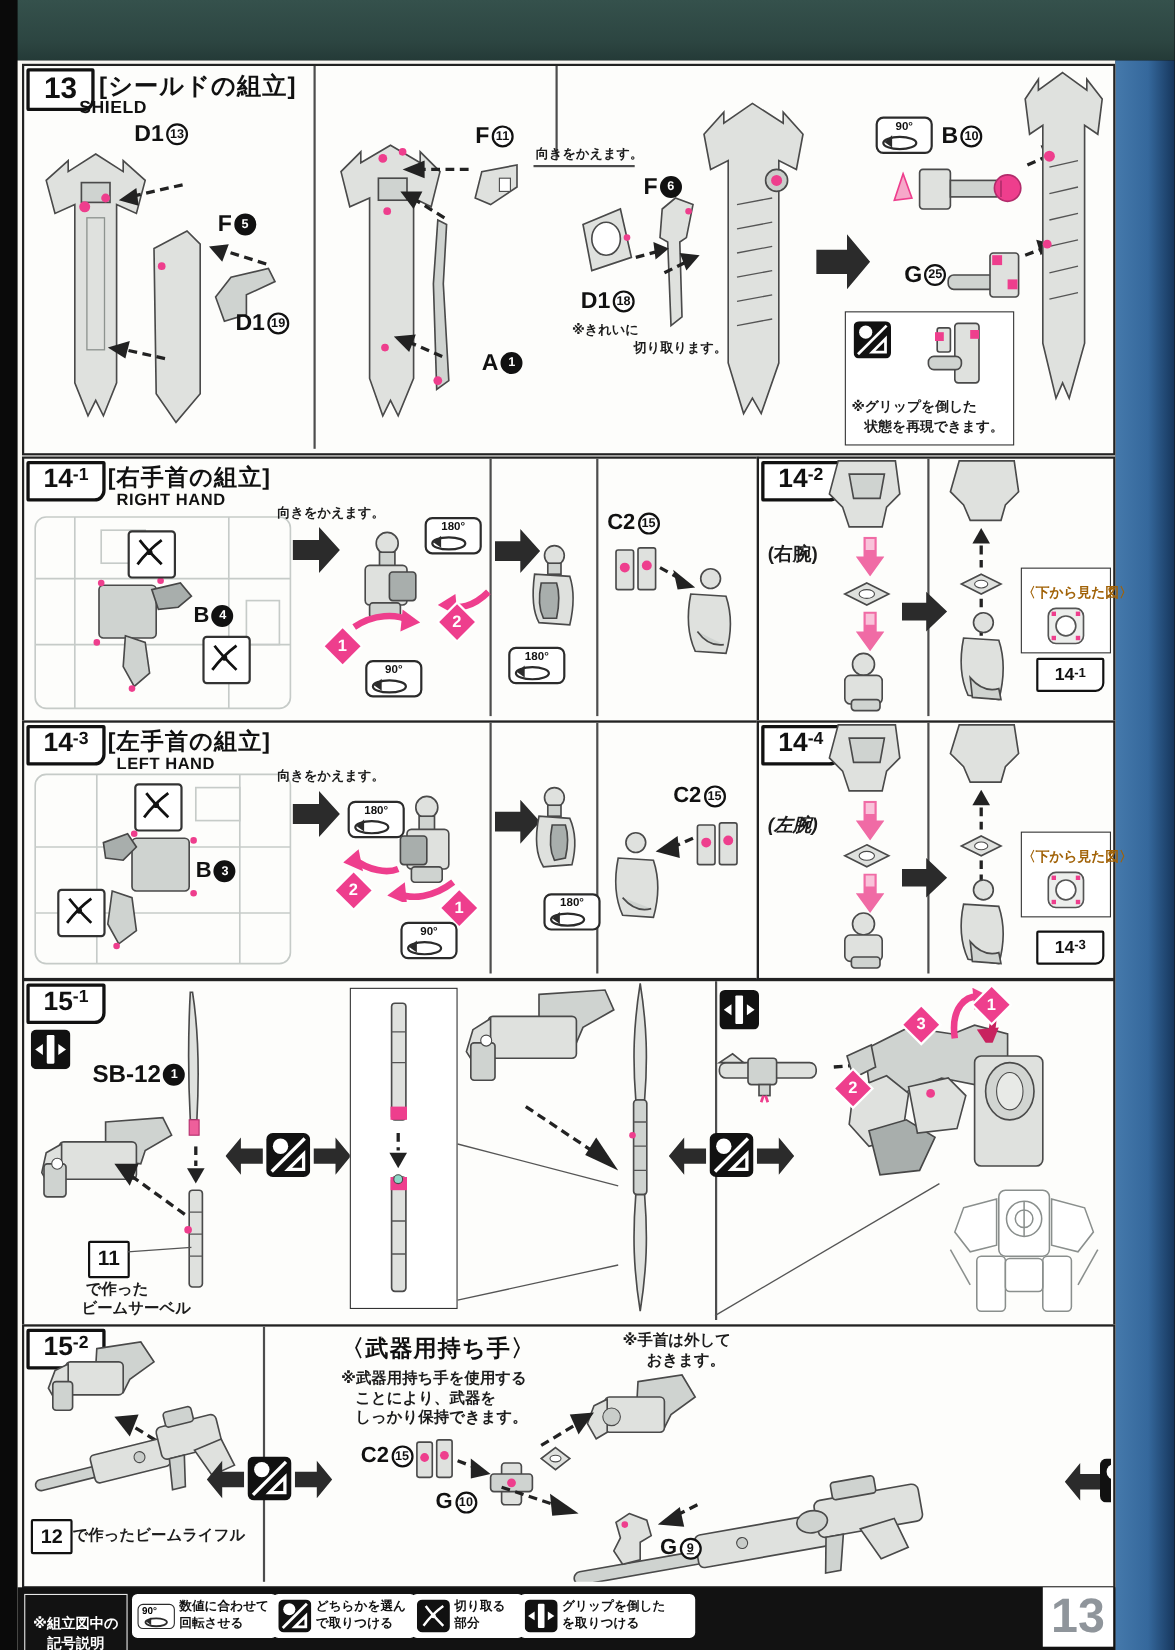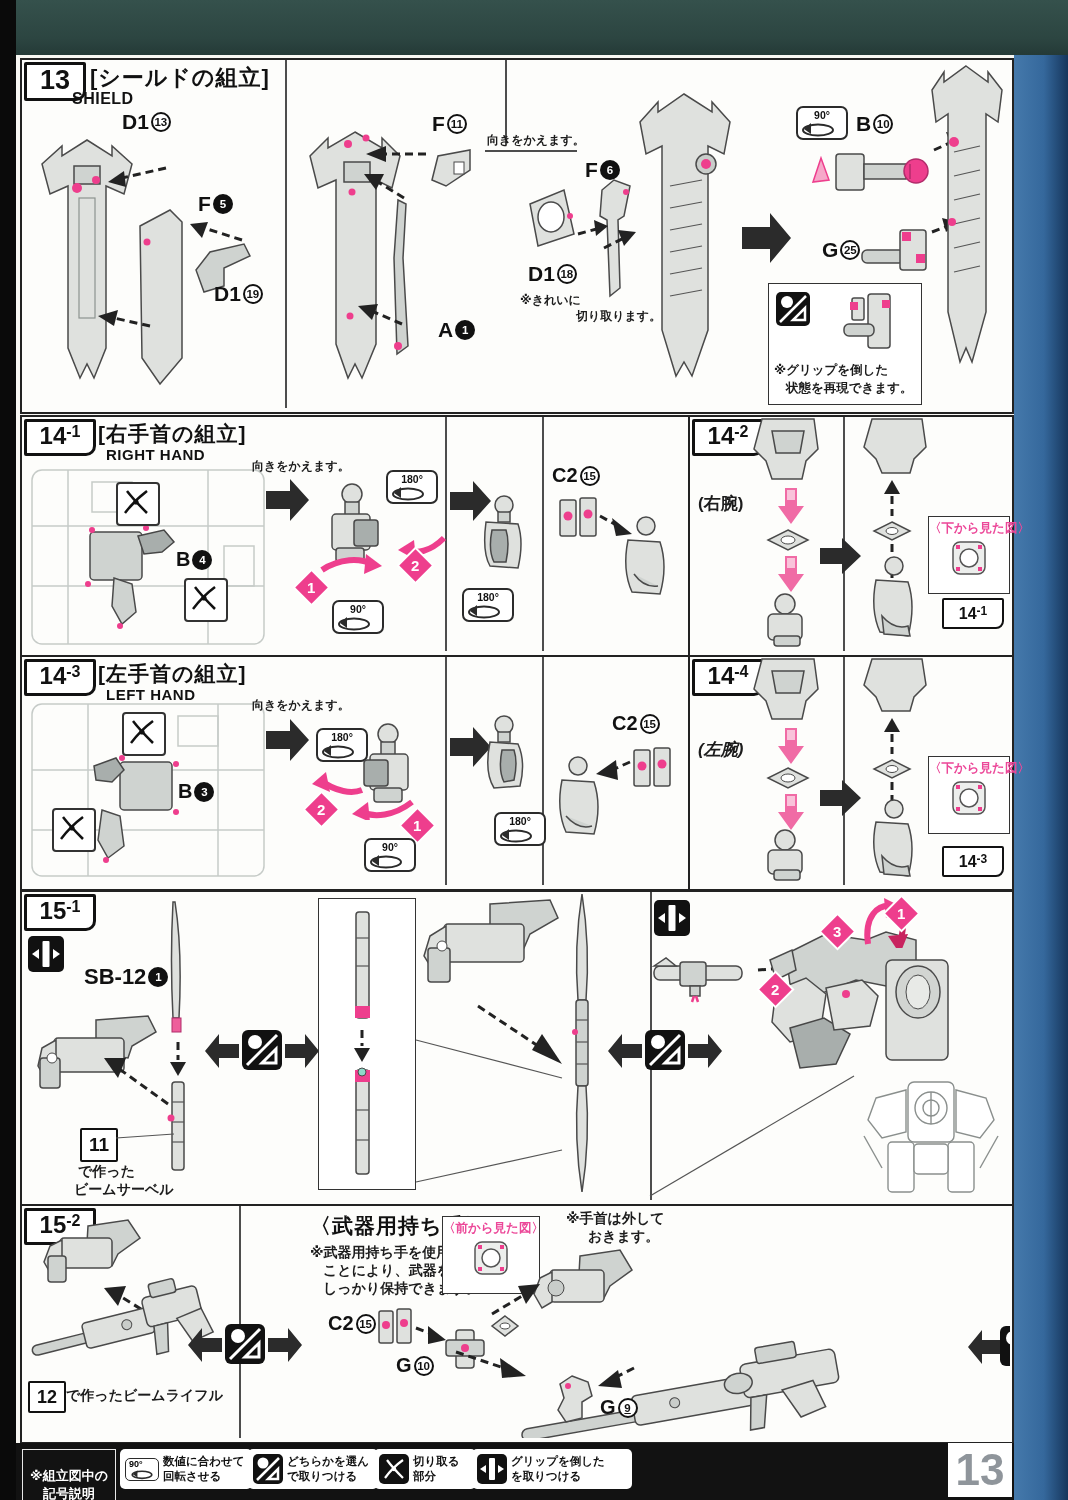--- a/index.html
+++ b/index.html
@@ -30,21 +30,21 @@
   .note-l{font-size:14px;color:#1c1c1c;white-space:nowrap;font-weight:bold;}
   .diamond{position:absolute;width:23px;height:23px;background:#ee3e8d;transform:rotate(45deg);
     display:flex;align-items:center;justify-content:center;box-shadow:0 0 0 2px #fff;}
   .diamond>span{transform:rotate(-45deg);color:#fff;font-weight:bold;font-size:15px;}
   .rot{position:absolute;background:#fff;border:2px solid #2b2b2b;border-radius:7px;width:48px;
     text-align:center;padding:2px 0 1px 0;}
   .rot .deg{font-size:10.5px;font-weight:bold;display:block;line-height:1.1;color:#111;}
   .refbox{position:absolute;background:#fff;border:2px solid #111;display:flex;align-items:center;
     justify-content:center;font-weight:bold;color:#111;border-radius:2px 2px 8px 2px;}
   .viewbox{position:absolute;background:#fff;border:1.5px solid #333;text-align:center;}
-  .viewbox .vlabel{font-size:12.5px;font-weight:bold;color:#ec4899;white-space:nowrap;display:block;margin-top:3px;}
+  .viewbox .vlabel{font-size:12.5px;font-weight:bold;color:#a16207;white-space:nowrap;display:block;margin-top:14px;}
   .legendbar{position:absolute;left:16px;top:1443px;width:998px;height:57px;background:#121212;}
   .legend-title{position:absolute;background:#121212;border:1.5px solid #e8e8e8;color:#fff;
     text-align:center;font-size:13px;font-weight:bold;line-height:1.35;padding-top:17px;}
   .legend-item{position:absolute;background:#fff;border-radius:5px;display:flex;align-items:center;gap:4px;padding:0 5px;}
   .legend-item .txt{font-size:11.5px;font-weight:bold;line-height:1.3;color:#111;white-space:nowrap;}
   .pagenum{position:absolute;background:#fff;display:flex;align-items:center;justify-content:center;
     font-size:44px;font-weight:bold;color:#8f959b;}
   svg{display:block;}
   .dash{stroke:#222;stroke-width:3;stroke-dasharray:8 5;fill:none;}
   .thin{stroke:#555;stroke-width:1.2;}
@@ -857,31 +857,20 @@
     <line x1="5" y1="35" x2="35" y2="5" stroke="#fff" stroke-width="3"></line>
     <polygon points="20,33 34,33 34,19" fill="none" stroke="#fff" stroke-width="3"></polygon>
   </svg>
   <svg class="abs" style="left:268px;top:1326px;" width="34" height="38">
       <polygon points="0,12 20,12 20,2 34,19 20,36 20,26 0,26" fill="#2b2b2b"></polygon>
     </svg>
   <div class="abs title-jp" style="left:310px;top:1212px;font-size:21px;">〈武器用持ち手〉</div>
   <div class="abs note-l" style="left:310px;top:1244px;">※武器用持ち手を使用する</div>
   <div class="abs note-l" style="left:323px;top:1262px;">ことにより、武器を</div>
   <div class="abs note-l" style="left:323px;top:1280px;">しっかり保持できます。</div>
-  <div class="viewbox" style="left:442px;top:1216px;width:96px;height:76px;">
-    <span class="vlabel">〈前から見た図〉</span>
-    <svg width="38" height="38" style="margin:2px auto 0;">
-      <rect x="3" y="3" width="32" height="32" rx="7" fill="#eceeec" stroke="#555" stroke-width="1.5"></rect>
-      <circle cx="19" cy="19" r="9" fill="#fff" stroke="#555" stroke-width="1.5"></circle>
-      <rect x="6" y="6" width="4" height="4" class="pink"></rect>
-        <rect x="28" y="6" width="4" height="4" class="pink"></rect>
-      <rect x="6" y="28" width="4" height="4" class="pink"></rect>
-        <rect x="28" y="28" width="4" height="4" class="pink"></rect>
-    </svg>
-  </div>
   <div class="abs note-l" style="left:566px;top:1210px;">※手首は外して</div>
   <div class="abs note-l" style="left:588px;top:1228px;">おきます。</div>
   <svg class="abs" style="left:530px;top:1248px;" width="104" height="80">
     <polygon class="part2" points="50,8 90,2 102,22 80,38 74,50 48,44"></polygon>
     <rect x="20" y="22" width="54" height="32" rx="4" class="part"></rect>
     <polygon class="part" points="10,30 22,24 22,54 12,60 4,46"></polygon>
     <circle cx="26" cy="40" r="8" fill="#c9cdca" stroke="#4a4a4a"></circle>
   </svg>
   <div class="abs plabel" style="left:328px;top:1312px;font-size:20px;">
     <span>C2</span>

